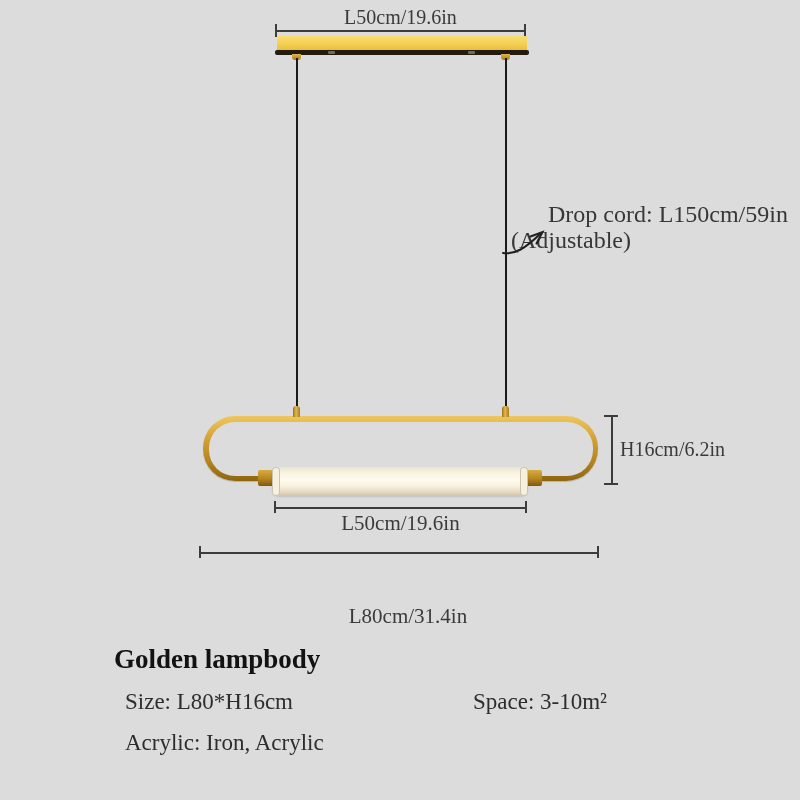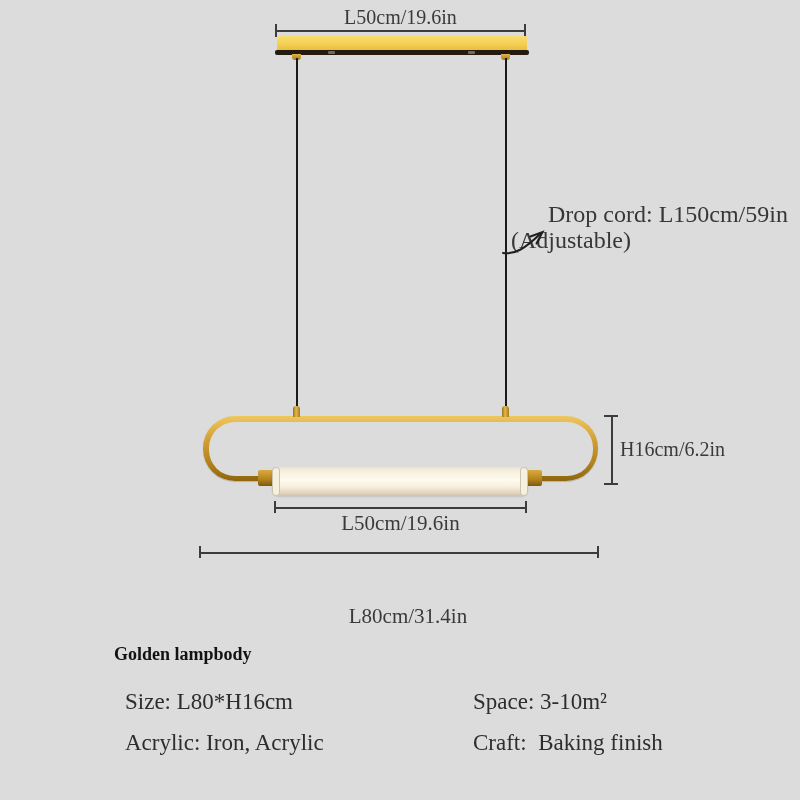--- a/index.html
+++ b/index.html
@@ -79,21 +79,21 @@
   
   .note {
     position: absolute; color: #373737; font-size: 24px;
     white-space: nowrap; line-height: 1.2;
   }
   .note-arrow { position: absolute; left: 501px; top: 226px; }
 
   
   .spec-title {
     position: absolute; left: 114px; top: 644px;
-    font-size: 18px; font-weight: bold; color: var(--text-dark, #121212); white-space: pre;
+    font-size: 27px; font-weight: bold; color: var(--text-dark, #121212); white-space: pre;
   }
   .spec {
     position: absolute; font-size: 23px; color: #2d2d2d; white-space: pre; margin-left: 8px;
   }
 </style>
 </head>
 <body>
 
 <div class="stage">
 
@@ -140,15 +140,14 @@
 
   <div class="hline" style="left:200px; top:552px; width:398px;"></div>
   <div class="vtick" style="left:199px; top:546px; height:12px;"></div>
   <div class="vtick" style="left:597px; top:546px; height:12px;"></div>
   <div class="dim-label" style="left:209px; width:398px; top:556px;margin-top:48px;">L80cm/31.4in</div>
 
   <div class="spec-title">Golden lampbody</div>
   <div class="spec" style="left:117px; top:689px;">Size: L80*H16cm</div>
   <div class="spec" style="left:465px; top:689px;">Space: 3-10m²</div>
   <div class="spec" style="left:117px; top:730px;">Acrylic: Iron, Acrylic</div>
-  <div class="spec" style="left:465px; top:730px;">Craft:  Baking finish</div>
 
 </div>
 
 </body></html>

